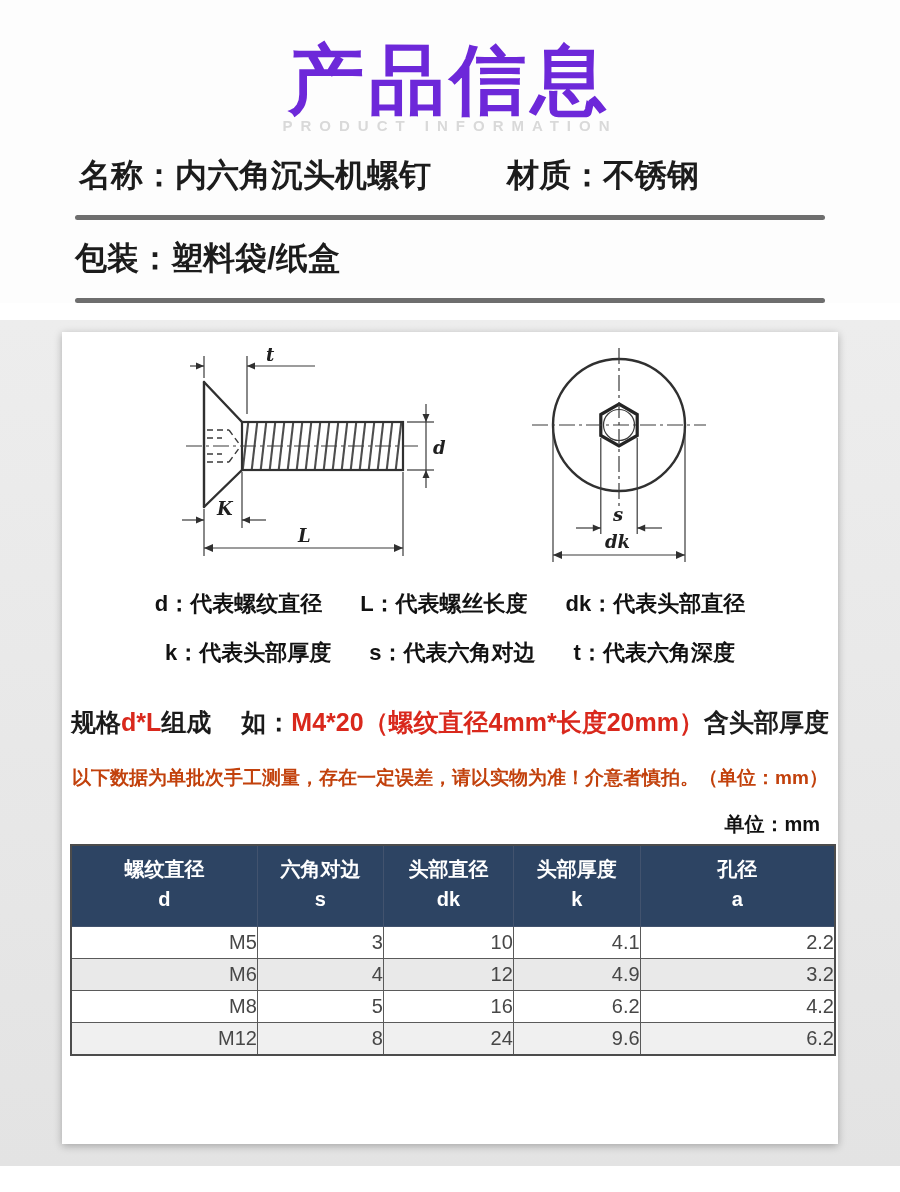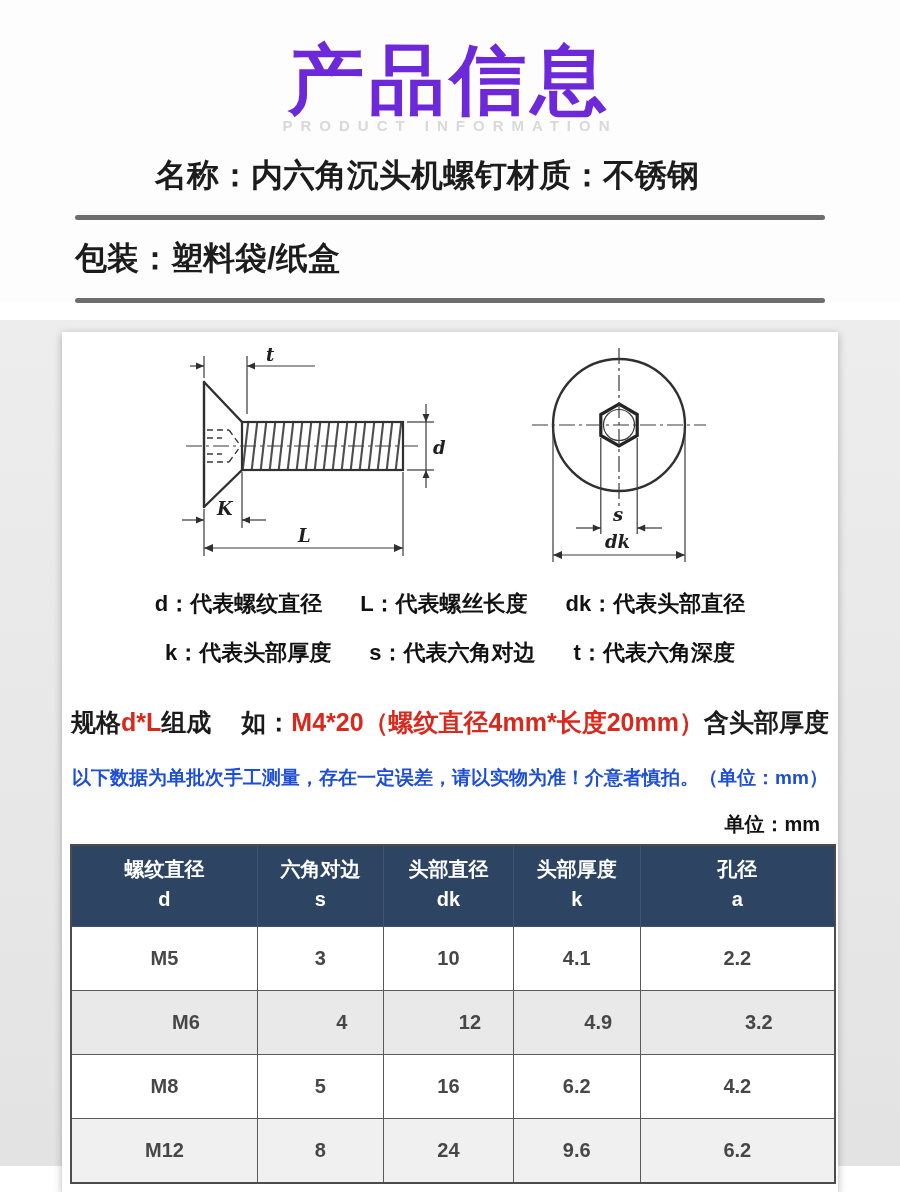--- a/index.html
+++ b/index.html
@@ -14,21 +14,21 @@
     padding-top:36px; text-align:center; font-size:76px; font-weight:900;
     letter-spacing:5px; color:#6d28d9; line-height:1.15;
   }
   .page-subtitle {
     margin-top:-6px; text-align:center; font-size:15px; font-weight:600;
     letter-spacing:8px; color:#d9d9d9;
   }
   .info-row { display:flex; align-items:center; font-size:32px; font-weight:600; color:#1c1c1c; }
   .info-row.first { margin-top:20px; }
   .info-pair { display:flex; white-space:nowrap; }
-  .info-pair.col1 { width:432px; padding-left:4px;justify-content:flex-end; }
+  .info-pair.col1 { width:432px; padding-left:4px; }
   .divider { height:5px; background:#6e6e6e; border-radius:3px; margin:17px 0; }
   
   .gray-zone {
     margin-top:8px; height:846px;
     background:linear-gradient(180deg,#ededed 0%,#e7e7e7 60%,#e3e3e3 100%);
     padding-top:12px;
   }
   .card {
     width:776px; margin:0 auto; background:#ffffff; min-height:812px;
     box-shadow:0 2px 8px rgba(0,0,0,0.28); padding:12px 8px 10px;
@@ -36,32 +36,32 @@
   .diagram-svg { display:block; width:760px; height:225px; }
   .legend-row {
     display:flex; justify-content:center; gap:38px;
     font-size:22px; font-weight:700; color:#121212; white-space:nowrap;
   }
   .legend-row.r1 { margin-top:20px; }
   .legend-row.r2 { margin-top:19px; }
   .spec-line { margin-top:38px; text-align:center; font-size:25px; font-weight:700; color:#1b1b1b; white-space:nowrap; }
   .spec-line .gap { display:inline-block; width:30px; }
   .red { color:#d9281c; }
-  .disclaimer { margin-top:26px; text-align:center; font-size:19px; font-weight:700; color:#1d4ed8; white-space:nowrap; }
+  .disclaimer { margin-top:26px; text-align:center; font-size:19px; font-weight:700; color:#c2410c; white-space:nowrap; }
   .unit-line { margin-top:20px; padding-right:10px; text-align:right; font-size:20px; font-weight:700; color:#111; }
   
   table.spec-table { width:766px; margin:6px auto 0; border-collapse:collapse; border:2px solid #4c4c4c; }
   .spec-table th {
     background:#2d4463; color:#fff; font-size:20px; font-weight:700;
     padding:8px 0 12px; border:1px solid #42536e; line-height:1.5; text-align:center;
   }
   .spec-table th .sym { display:block; font-weight:700; }
   .spec-table td {
-    height:64px; text-align:center; font-size:20px; color:#474747;
-    border:1.5px solid #5a5a5a; font-weight:700;
+    height:32px; text-align:right; font-size:20px; color:#474747;
+    border:1.5px solid #5a5a5a; font-weight:400;
   }
   .spec-table tr.alt td { background:#e9e9e9;padding-left:43px; }
   .spec-table tr.last td { background:#f0f0f0; }
   
   .ln  { stroke:#303030; stroke-width:2.4; fill:none; stroke-linecap:round; }
   .thin{ stroke:#3a3a3a; stroke-width:1.2; fill:none; }
   .cl  { stroke:#3a3a3a; stroke-width:1.2; fill:none; stroke-dasharray:16 4 3 4; }
   .hid { stroke:#3a3a3a; stroke-width:1.4; fill:none; stroke-dasharray:6 4; }
   .arr { fill:#303030; stroke:none; }
   .dimtext { font-family:"DejaVu Serif","Liberation Serif",serif; font-style:italic; font-weight:700; font-size:18px; fill:#1f1f1f; }

